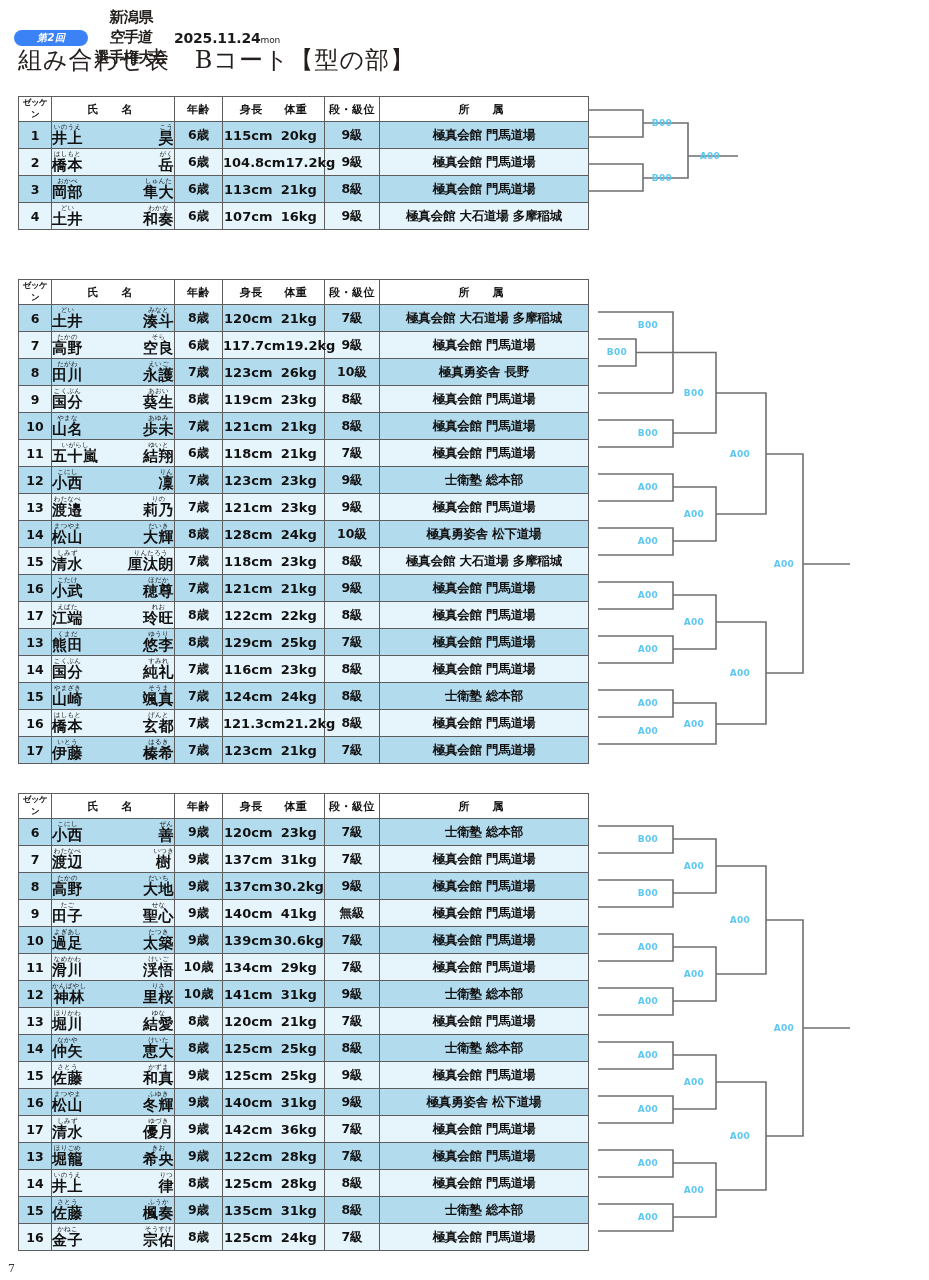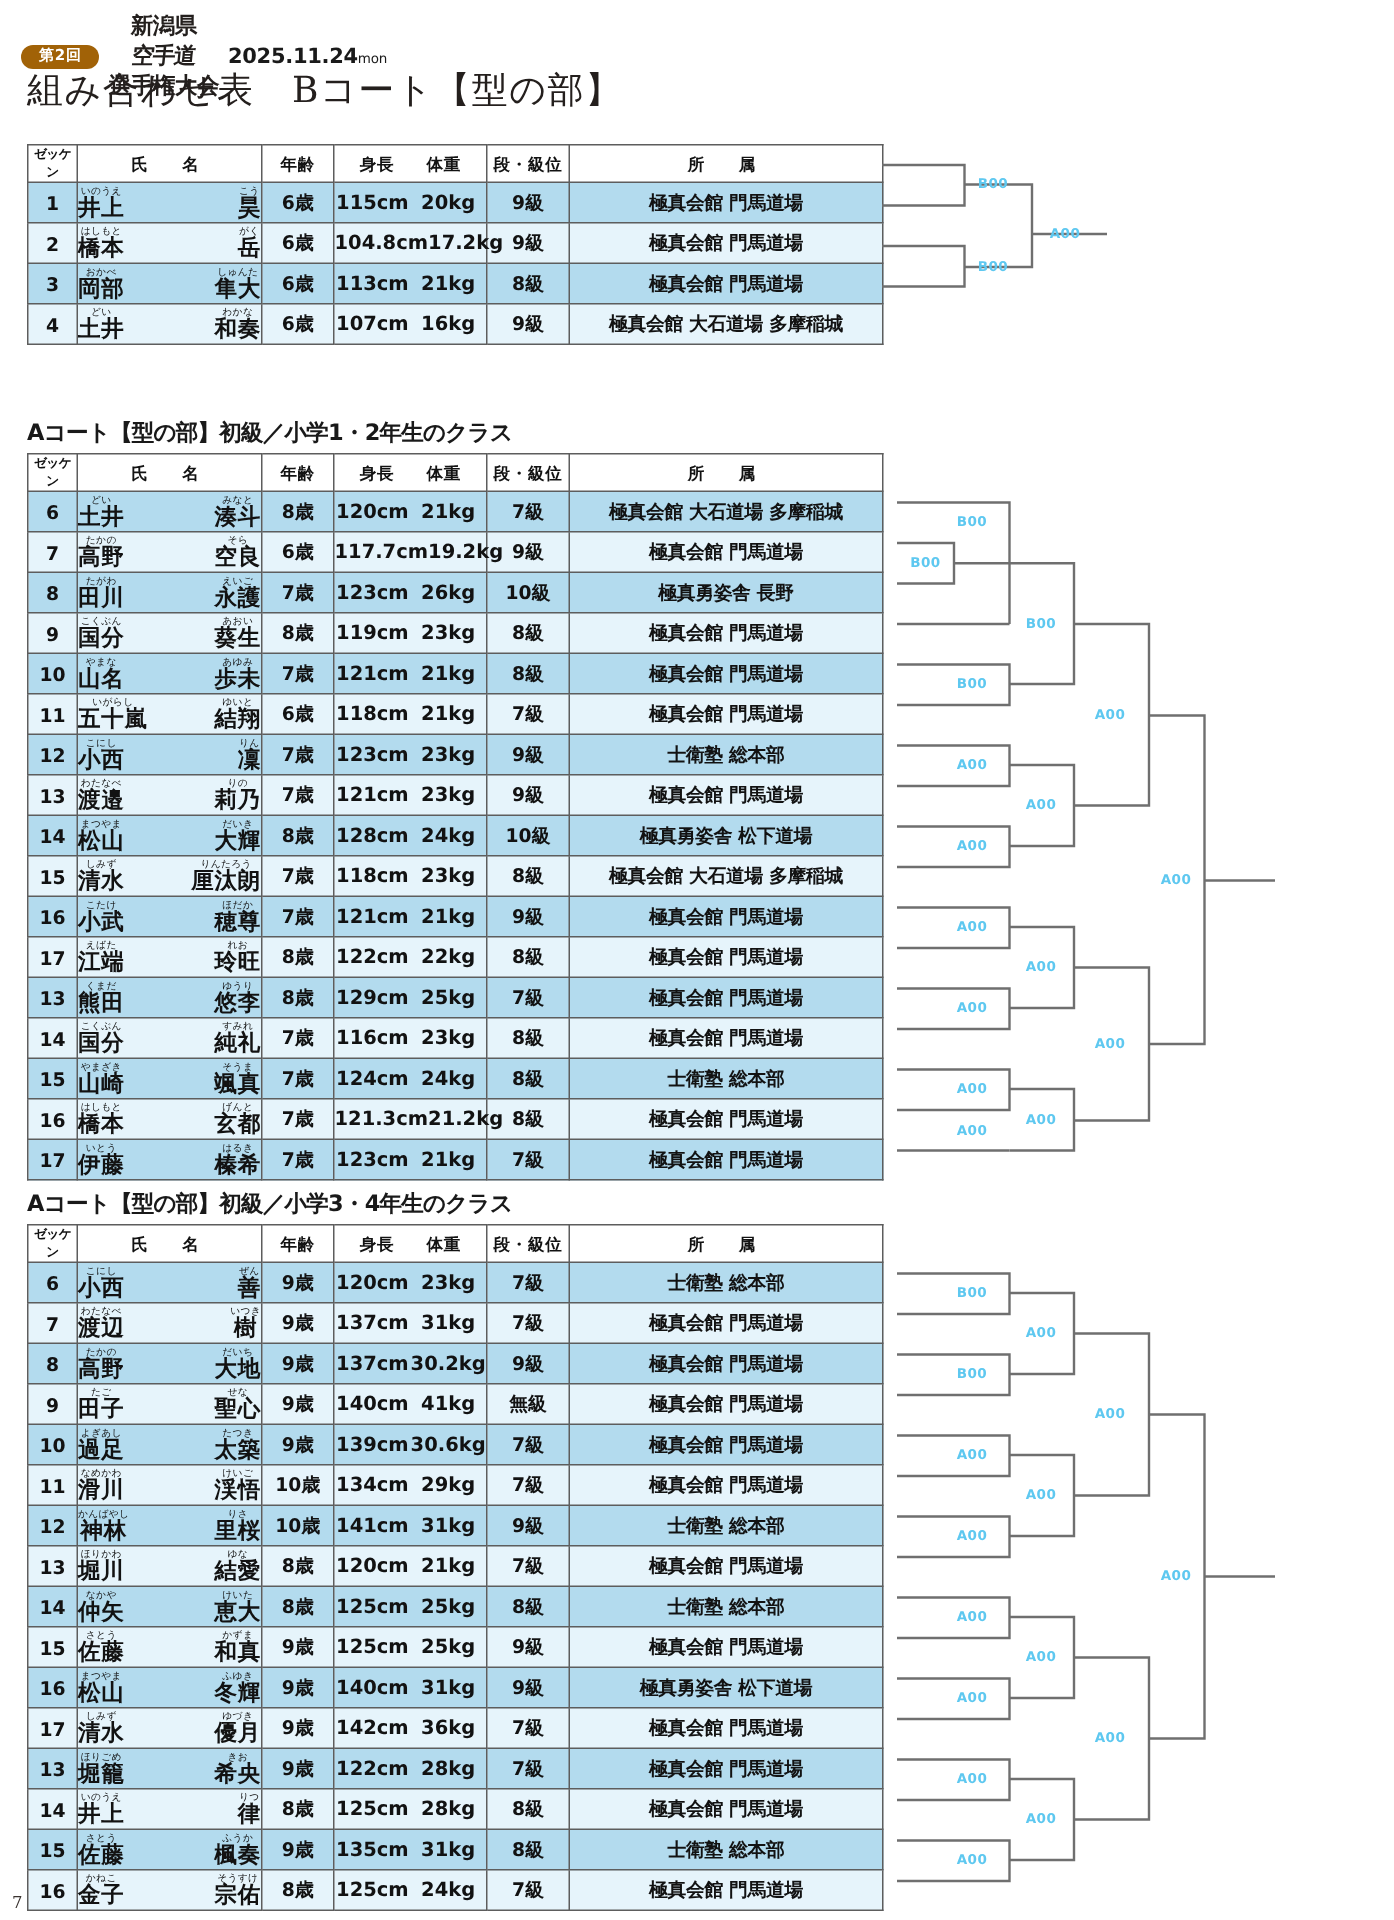--- a/index.html
+++ b/index.html
@@ -5,23 +5,23 @@
   html,body{margin:0;padding:0;background:#ffffff;}
   body{
     width:929px;height:1280px;position:relative;
     font-family:"DejaVu Sans","Liberation Sans",sans-serif;
     color:#1a1a1a;overflow:hidden;
   }
 
   
   .topbar{position:absolute;left:14px;top:8px;display:flex;align-items:center;gap:6px;}
   .pill{
-    background:#a16207;color:#fff;border-radius:9px;
+    background:#3b82f6;color:#fff;border-radius:9px;
     font-size:10px;font-weight:bold;letter-spacing:0.5px;
-    padding:2px 12px 3px;line-height:1.1;
+    padding:2px 23px 3px;line-height:1.1;font-style:italic;
   }
   .evt-title{font-size:15px;font-weight:bold;letter-spacing:-0.3px;color:#231f1d;display:flex;align-items:center;gap:1px;flex-direction:column;}
   .brush{
     display:inline-block;font-weight:bold;color:#231f1d;
     font-family:"DejaVu Serif","Liberation Serif",serif;
     letter-spacing:-1px;transform:skewX(-6deg);
   }
   .evt-date{font-size:14px;font-weight:bold;letter-spacing:-0.2px;}
   .evt-date .dow{font-size:9px;font-weight:normal;}
 
@@ -230,21 +230,20 @@
         <path class="bk-line" d="M0 14 H55 V41 H0 M55 27 H100 V60 M0 68 H55 V95 H0 M55 82 H100 V60 M100 60 H150"></path>
         <text class="bk-label" x="74" y="27">B00</text>
         <text class="bk-label" x="74" y="82">B00</text>
         <text class="bk-label" x="122" y="60">A00</text>
       </svg>
     </div>
   </div>
 </div>
 
 <div class="block" id="block1" style="top:279px;">
-  <div class="block-title">Aコート【型の部】初級／小学1・2年生のクラス</div>
   <div class="block-body">
     <table class="roster">
       <colgroup>
           <col style="width:33px">
           <col style="width:123px">
           <col style="width:48px">
           <col style="width:102px">
           <col style="width:55px">
           <col style="width:209px">
         </colgroup>
@@ -721,21 +720,20 @@
 
         <path class="bk-line" d="M178 175 H215 V394 H178"></path>
         <path class="bk-line" d="M215 285 H262"></path>
         <text class="bk-label" x="196" y="285">A00</text>
       </svg>
     </div>
   </div>
 </div>
 
 <div class="block" id="block2" style="top:793px;">
-  <div class="block-title">Aコート【型の部】初級／小学3・4年生のクラス</div>
   <div class="block-body">
     <table class="roster">
       <colgroup>
           <col style="width:33px">
           <col style="width:123px">
           <col style="width:48px">
           <col style="width:102px">
           <col style="width:55px">
           <col style="width:209px">
         </colgroup>

